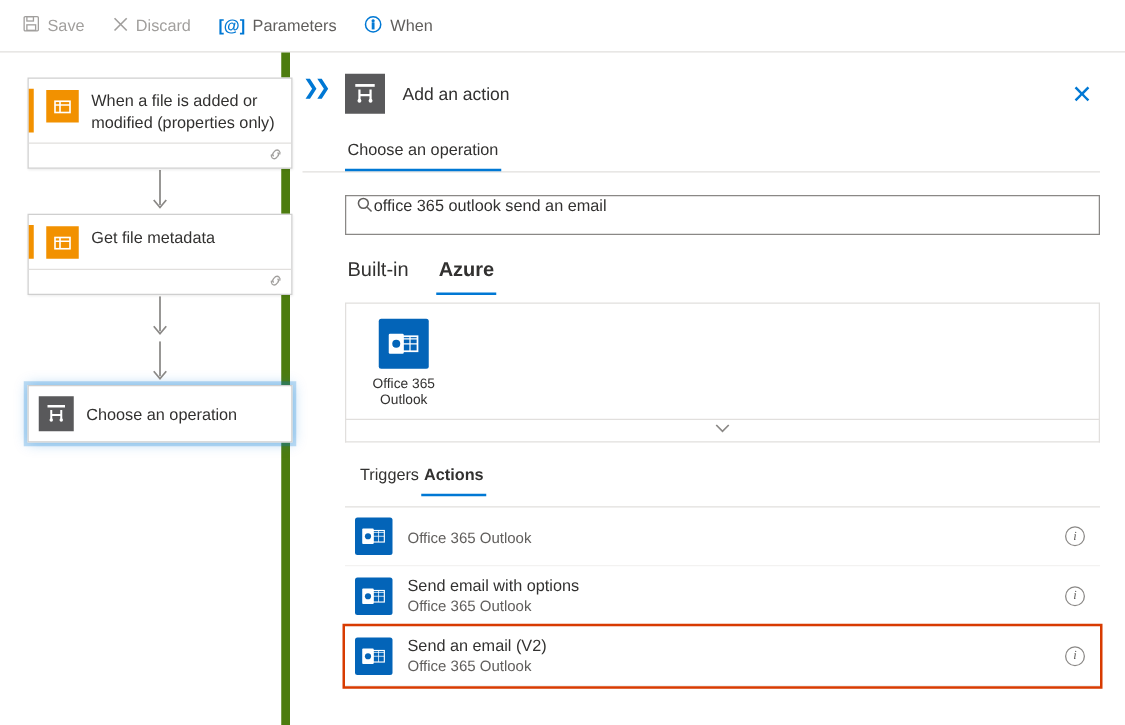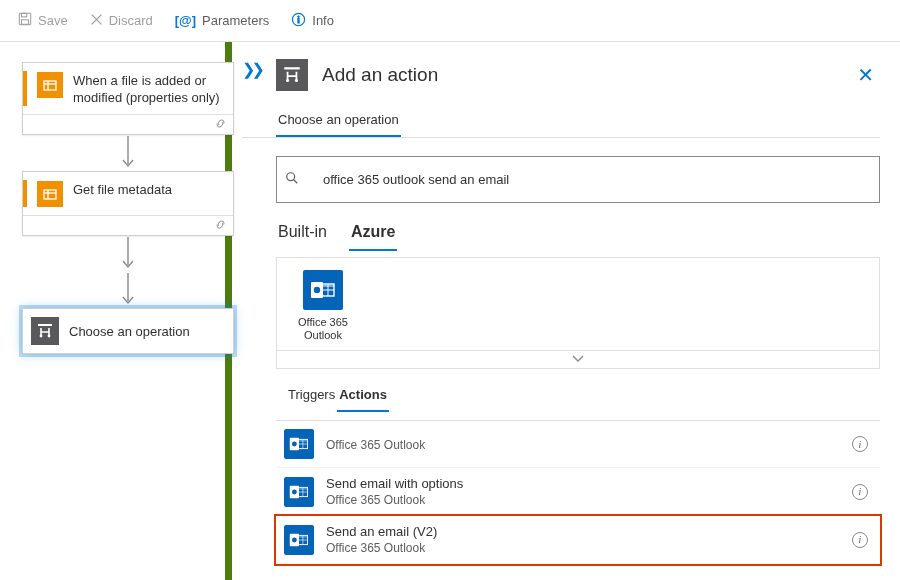--- a/index.html
+++ b/index.html
@@ -134,21 +134,21 @@
     padding-left: 34px;
     height: 38px;
   }
   .pane-head-icon {
     width: 32px; height: 32px;
     background: #59595b;
     display: flex; align-items: center; justify-content: center;
   }
   .pane-head-title {
     flex: 1;
-    font-size: 19px;
+    font-size: 14px;
     color: #323130;
   }
   .close-x {
     font-size: 20px;
     color: #0078d4;
     cursor: pointer;
     padding: 4px 6px;
     font-weight: 300;
   }
 
@@ -166,26 +166,26 @@
     cursor: pointer;
     border-bottom: 2px solid transparent;
   }
   .tab.active {
     border-bottom: 2.5px solid #0078d4;
     font-weight: 400;
   }
 
   .searchbox {
     margin: 18px 0 0 34px;
-    height: 47px;
+    height: 32px;
     border: 1px solid #8a8886;
     display: flex;
-    align-items: center;
+    align-items: flex-start;
     padding: 0 8px;
-    gap: 24px;
+    gap: 0;
   }
   .searchbox input {
     flex: 1;
     border: none;
     outline: none;
     font-family: inherit;
     font-size: 13px;
     color: #323130;
     background: transparent;
   }
@@ -320,21 +320,21 @@
     <span>Parameters</span>
   </div>
   <div class="toolbar-btn accent">
     <span>
       <svg width="15" height="15" viewBox="0 0 16 16">
           <circle cx="8" cy="8" r="6.5" stroke="#0078d4" stroke-width="1.3" fill="none"></circle>
           <circle cx="8" cy="5" r="0.9" fill="#0078d4"></circle>
           <rect x="7.3" y="6.8" width="1.4" height="5" fill="#0078d4"></rect>
         </svg>
     </span>
-    <span>Info</span>
+    <span>When</span>
   </div>
 </div>
 
 <div class="main">
 
   <div class="left">
 
     <div class="flow-card">
       <div class="flow-head">
         <div class="flow-strip"></div>

